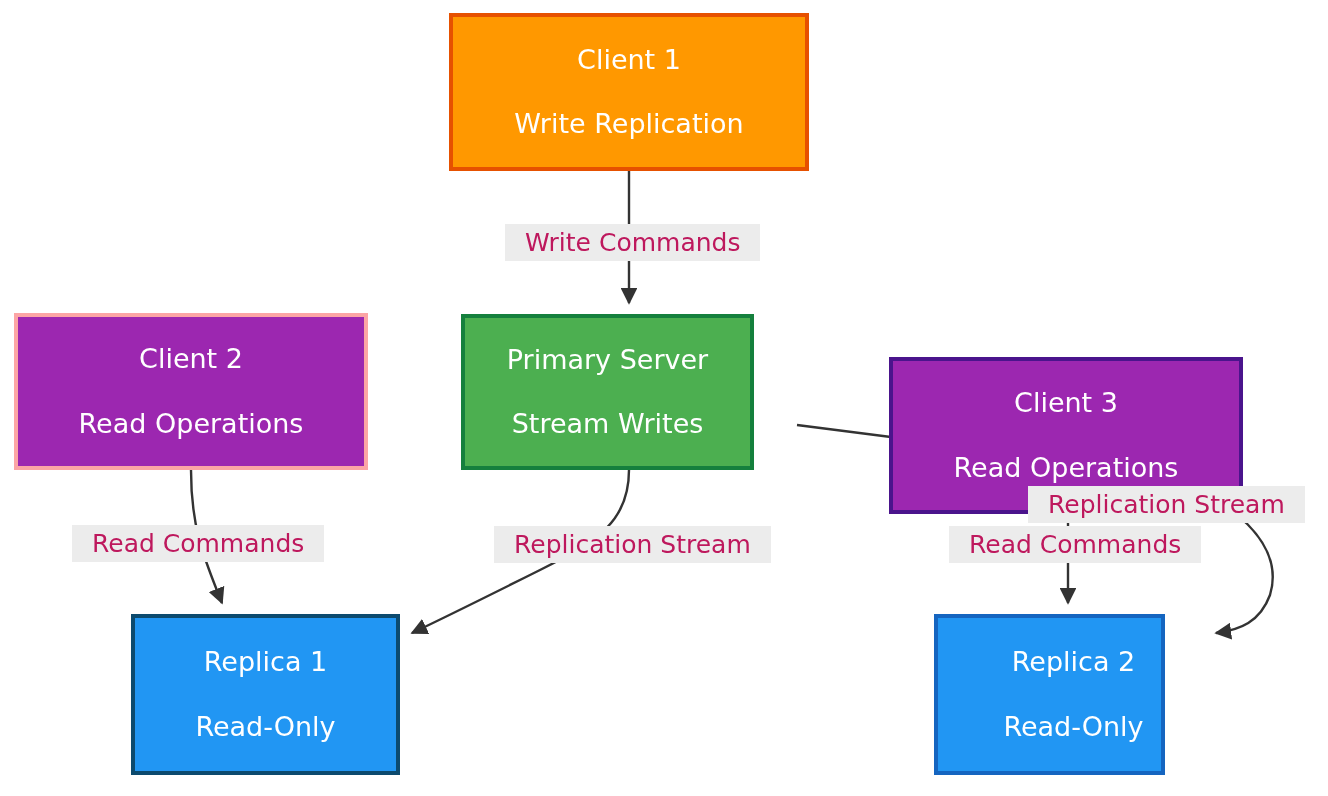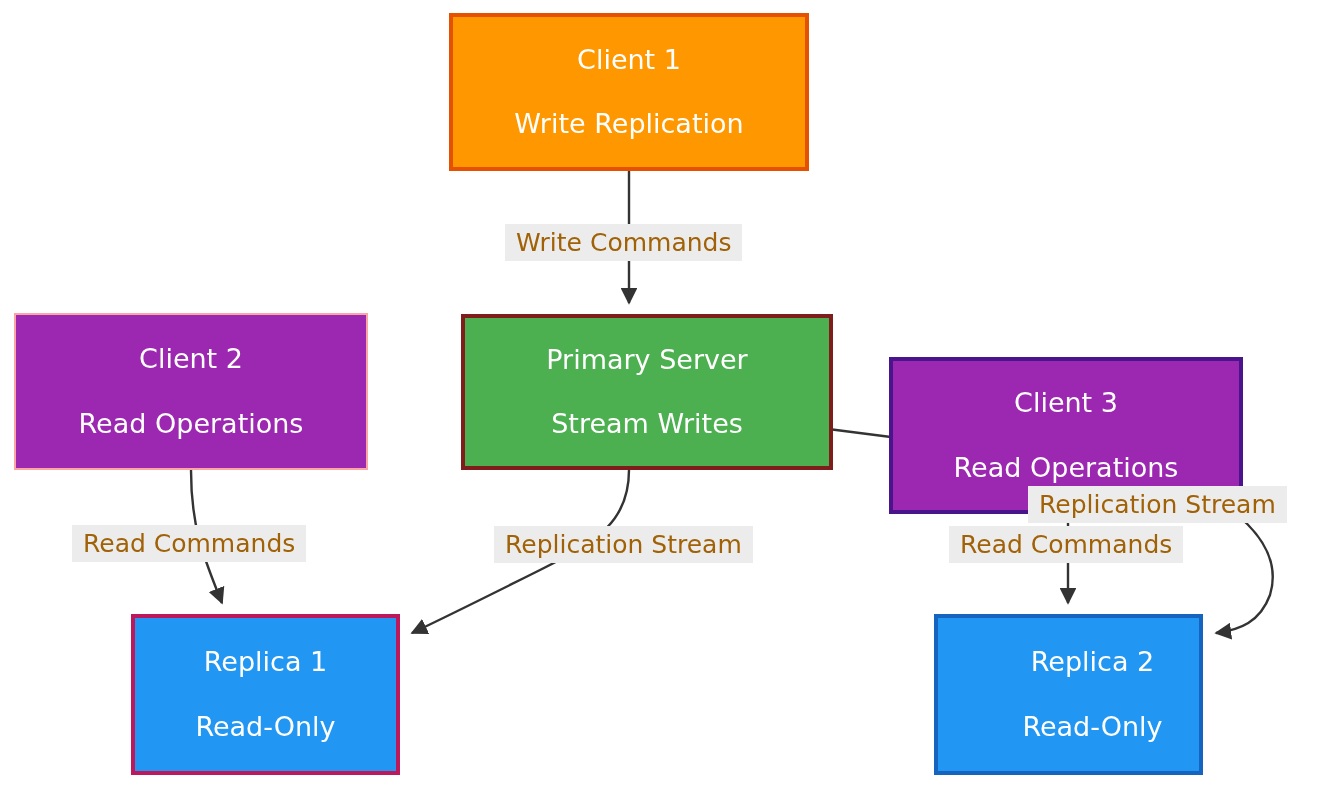--- a/index.html
+++ b/index.html
@@ -52,59 +52,59 @@
   }
 
   .node-client1 {
     left: 449px;  top: 13px;
     width: 360px; height: 158px;
     background: #ff9800;
     border: 4px solid #e65100;
   }
   .node-primary {
     left: 461px;  top: 314px;
-    width: 372px; height: 156px;
+    width: 293px; height: 156px;
     background: #4caf50;
-    border: 4px solid #7f1d1d;
+    border: 4px solid #15803d;
     align-items: center;
   }
   .node-client2 {
     left: 14px;   top: 313px;
     width: 354px; height: 157px;
     background: #9c27b0;
-    border: 2px solid #fca5a5;
+    border: 4px solid #fca5a5;
   }
   .node-client3 {
     left: 889px;  top: 313px;
     width: 354px; height: 157px;
     background: #9c27b0;
     border: 4px solid #4a148c;
     margin-top: 44px;
   }
   .node-replica1 {
     left: 131px;  top: 614px;
     width: 269px; height: 161px;
     background: #2196f3;
-    border: 4px solid #be185d;
+    border: 4px solid #0c4a6e;
   }
   .node-replica2 {
     left: 934px;  top: 614px;
-    width: 269px; height: 161px;
+    width: 231px; height: 161px;
     background: #2196f3;
     border: 4px solid #1565c0;
     padding-left: 48px;
   }
 
   .edge-label {
     position: absolute;
     background: #ececec;
-    color: #a16207;
+    color: #be185d;
     font-size: 25px;
     line-height: 1.32;
-    padding: 2px 11px;
+    padding: 2px 20px;
     white-space: nowrap;
     z-index: 3;
   }
   .label-write-commands   { left: 505px;  top: 224px; }
   .label-read-commands-1  { left: 72px;   top: 525px; }
   .label-replication-1    { left: 494px;  top: 526px; }
   .label-replication-2    { left: 1028px; top: 486px; }
   .label-read-commands-2  { left: 949px;  top: 526px; }
 </style>
 </head>

